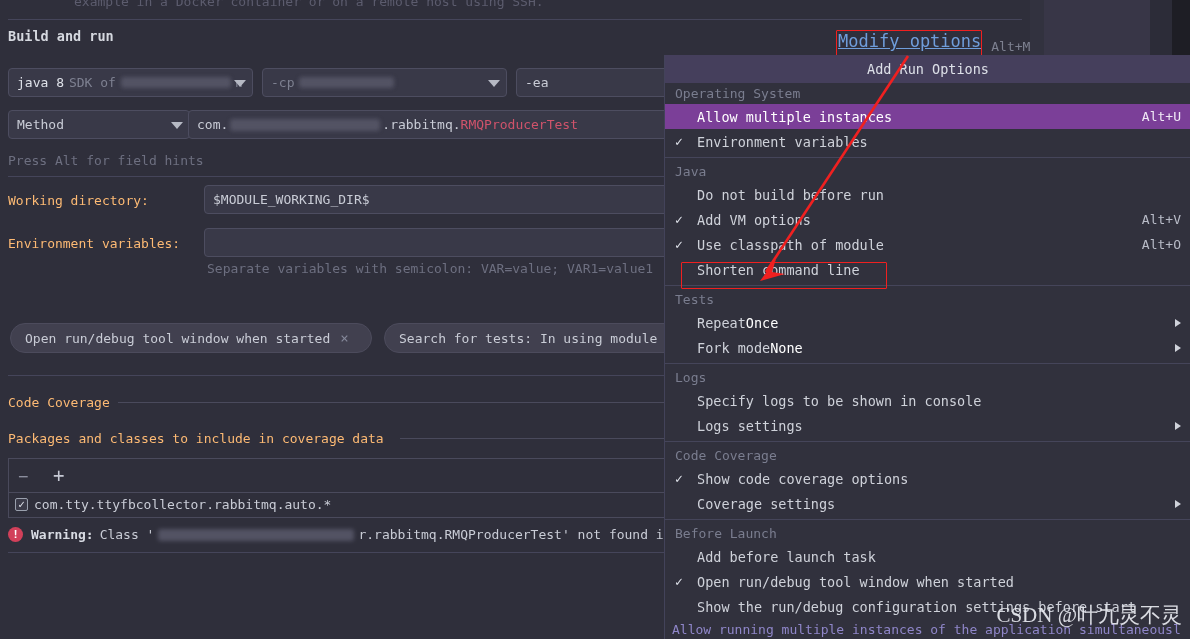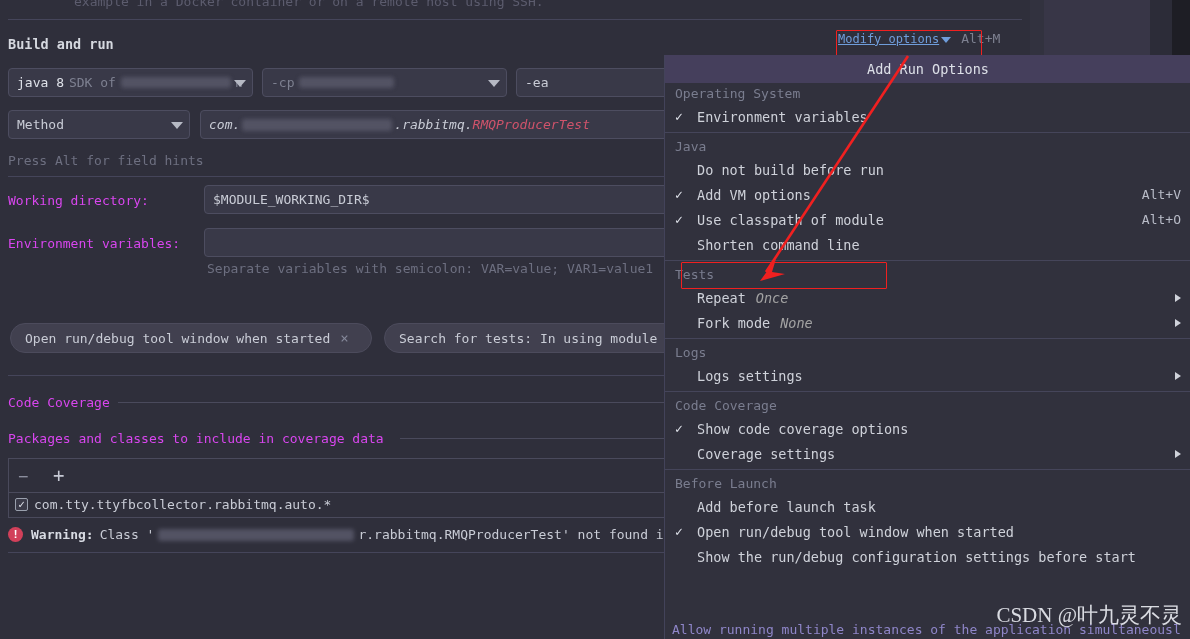--- a/index.html
+++ b/index.html
@@ -34,21 +34,21 @@
     overflow:hidden;white-space:nowrap;
   }
   .caret{
     position:absolute;right:8px;top:50%;margin-top:-3px;
     width:0;height:0;border-left:6px solid transparent;border-right:6px solid transparent;
     border-top:7px solid #b6b9c4;
   }
   .dim{color:#7e8191;}
   .white{color:#dfe2e9;}
   .accent-red{color:#d0536b;}
-  .label{position:absolute;color:#d946ef;font-size:13px;white-space:nowrap;}
+  .label{position:absolute;color:#fdba74;font-size:13px;white-space:nowrap;}
   .hint{position:absolute;color:#6d6f80;font-size:13px;white-space:nowrap;}
 
   .blur{
     display:inline-block;vertical-align:-2px;
     background:#555566;border-radius:3px;
     filter:blur(2.2px);opacity:.95;
   }
 
   
   .chip{
@@ -76,22 +76,22 @@
   .warn-icon{
     width:15px;height:15px;border-radius:50%;background:#d2405a;
     color:#fff;font-size:11px;font-weight:bold;line-height:15px;text-align:center;
     font-family:"Liberation Sans",sans-serif;flex:none;
   }
   .warn-txt{color:#d8dbe3;font-weight:bold;}
 
   
   .modify-wrap{position:absolute;left:838px;top:31px;display:flex;align-items:center;gap:10px;}
   .modify-link{
-    color:#6f9ddb;font-size:12px;text-decoration:underline;
-    display:flex;align-items:center;gap:2px;white-space:nowrap;
+    color:#6f9ddb;font-size:17px;text-decoration:underline;
+    display:flex;align-items:center;gap:2px;white-space:nowrap;flex-direction:column;
   }
   .modify-chev{
     width:0;height:0;border-left:5px solid transparent;border-right:5px solid transparent;
     border-top:6px solid #6f9ddb;margin-top:2px;
   }
   .modify-alt{color:#7d8090;font-size:13px;}
   .anno-box{position:absolute;border:1.6px solid #f02020;border-radius:1px;pointer-events:none;}
 
   
   .menu{
@@ -109,21 +109,21 @@
     height:21px;display:flex;align-items:center;padding-left:10px;
     color:#7a7d8f;font-size:13px;
   }
   .mi{
     height:25px;display:flex;align-items:center;
     padding-left:10px;padding-right:10px;
     color:#cfd2da;font-size:13.5px;white-space:nowrap;position:relative;
   }
   .mi .chk{width:22px;flex:none;color:#dfe2ea;font-size:13px;}
   .mi .lbl{flex:none;}
-  .mi .val{color:#a3a3a3;margin-left:10px;font-style:italic;}
+  .mi .val{color:#ffffff;}
   .mi .acc{margin-left:auto;color:#b9bcc8;font-size:13px;padding-left:20px;}
   .mi .arrow{
     position:absolute;right:10px;top:50%;margin-top:-4px;
     width:0;height:0;border-top:4.5px solid transparent;border-bottom:4.5px solid transparent;
     border-left:6px solid #cfd2da;
   }
   .mi.sel{background:#7b3f98;color:#ffffff;}
   .mi.sel .acc{color:#f0e9f6;}
 
   .menu-footer-hint{
@@ -146,21 +146,21 @@
 
   <div class="farright"></div>
   <div class="farright2"></div>
   <div class="farright3"></div>
 
   <div class="left-panel">
 
     <div class="cuttext">example in a Docker container or on a remote host using SSH.</div>
     <div class="hr" style="top:19px;"></div>
 
-    <div class="section-title" style="left:8px;top:36px;">Build and run</div>
+    <div class="section-title" style="left:8px;top:28px;">Build and run</div>
 
     <div class="field" style="left:8px;top:68px;width:245px;height:29px;padding-left:8px;">
       <span class="white">java 8</span>
       <span class="dim" style="margin-left:5px;">SDK of</span>
       <span class="blur" style="width:110px;height:11px;margin-left:5px;"></span>
       <span class="dim" style="margin-left:4px;">n</span>
       <span class="caret" style="right:6px;"></span>
     </div>
 
     <div class="field" style="left:262px;top:68px;width:245px;height:29px;">
@@ -171,21 +171,21 @@
 
     <div class="field" style="left:516px;top:68px;width:220px;height:29px;">
       <span>-ea</span>
     </div>
 
     <div class="field" style="left:8px;top:110px;width:182px;height:29px;">
       <span>Method</span>
       <span class="caret" style="right:6px;"></span>
     </div>
 
-    <div class="field" style="left:200px;top:110px;width:836px;height:29px;font-style:italic;">
+    <div class="field" style="left:188px;top:110px;width:836px;height:29px;">
       <span>com.</span>
       <span class="blur" style="width:150px;height:12px;margin:0 2px;"></span>
       <span>.rabbitmq.</span>
       <span class="accent-red">RMQProducerTest</span>
     </div>
 
     <div class="hint" style="left:8px;top:153px;">Press Alt for field hints</div>
 
     <div class="hr" style="top:176px;"></div>
 
@@ -247,20 +247,25 @@
       <span class="modify-chev"></span>
     </span>
     <span class="modify-alt">Alt+M</span>
   </div>
   <div class="anno-box" style="left:836px;top:30px;width:144px;height:25px;"></div>
 
   <div class="menu">
     <div class="menu-header">Add Run Options</div>
     <div id="menu-body">
         <div class="grp-label">Operating System</div>
+        <div class="mi sel">
+          <span class="chk"></span>
+          <span class="lbl">Allow multiple instances</span>
+          <span class="acc">Alt+U</span>
+        </div>
         <div class="mi">
           <span class="chk">✓</span>
           <span class="lbl">Environment variables</span>
         </div>
         <div class="menu-sep"></div>
         <div class="grp-label">Java</div>
         <div class="mi">
           <span class="chk"></span>
           <span class="lbl">Do not build before run</span>
         </div>
@@ -287,20 +292,24 @@
           <span class="arrow"></span>
         </div>
         <div class="mi">
           <span class="chk"></span>
           <span class="lbl">Fork mode</span>
           <span class="val">None</span>
           <span class="arrow"></span>
         </div>
         <div class="menu-sep"></div>
         <div class="grp-label">Logs</div>
+        <div class="mi">
+          <span class="chk"></span>
+          <span class="lbl">Specify logs to be shown in console</span>
+        </div>
         <div class="mi">
           <span class="chk"></span>
           <span class="lbl">Logs settings</span>
           <span class="arrow"></span>
         </div>
         <div class="menu-sep"></div>
         <div class="grp-label">Code Coverage</div>
         <div class="mi">
           <span class="chk">✓</span>
           <span class="lbl">Show code coverage options</span>

